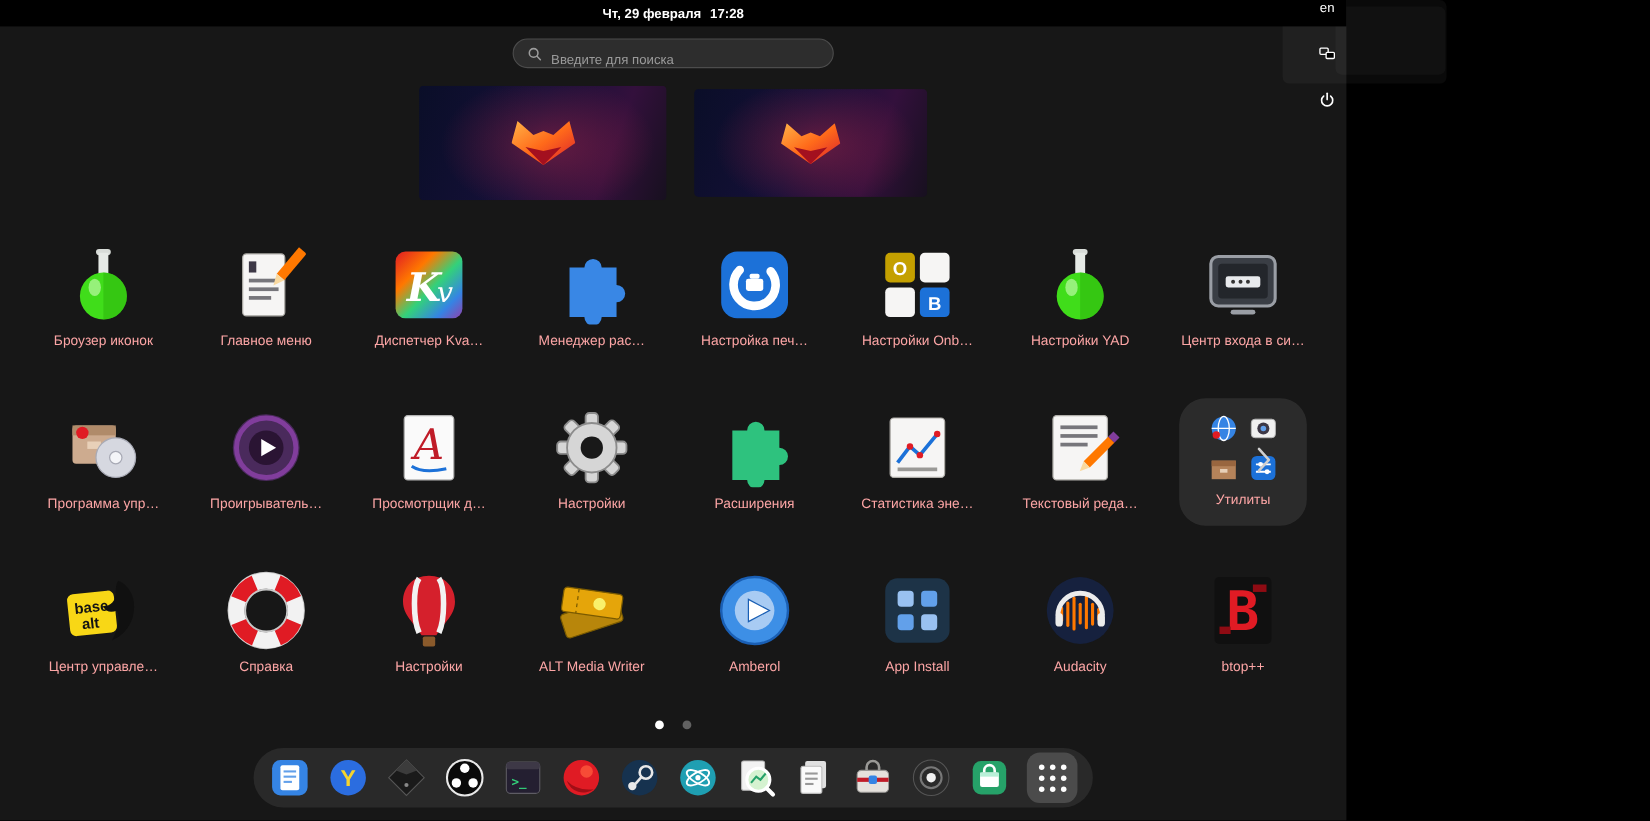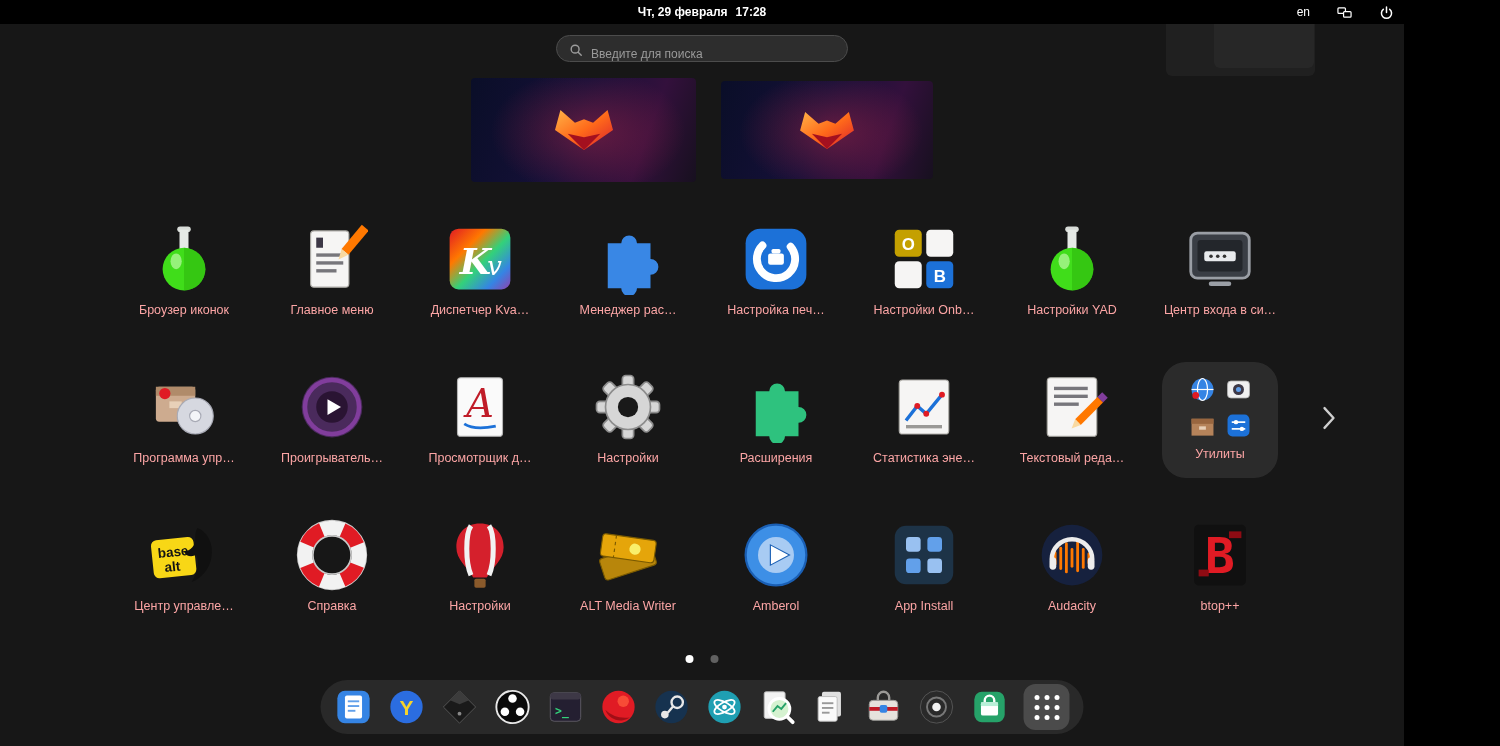--- a/index.html
+++ b/index.html
@@ -1,24 +1,24 @@
 <!DOCTYPE html>
 <html><head>
 <meta charset="utf-8">
 <style>
   *{margin:0;padding:0;box-sizing:border-box}
   html,body{width:1500px;height:746px;background:#000;overflow:hidden;
     font-family:"Liberation Sans","DejaVu Sans",sans-serif;}
-  .screen{position:relative;width:1404px;height:746px;background:#171717;cursor:default;}
+  .screen{position:relative;width:1224px;height:746px;background:#171717;cursor:default;}
 
   
   .topbar{position:absolute;top:0;left:0;right:0;height:24px;background:#000;color:#fff;z-index:20;}
   .clock{position:absolute;left:50%;transform:translateX(-50%);top:0;height:24px;
     display:flex;align-items:center;gap:8px;font-size:12px;font-weight:bold;}
-  .status{position:absolute;right:10px;top:0;height:24px;display:flex;align-items:center;gap:27px;font-size:12px;}
+  .status{position:absolute;right:10px;top:0;height:24px;display:flex;align-items:center;gap:27px;font-size:12px;flex-direction:column;}
   .status .kbd{font-weight:normal;color:#fff;cursor:pointer;}
   .status .sicon{display:flex;align-items:center;cursor:pointer;}
 
   
   .ghost{position:absolute;background:rgba(255,255,255,.04);border-radius:6px;z-index:1;}
   .ghost.g1{left:1166px;top:0;width:149px;height:76px;}
   .ghost.g2{left:1214px;top:6px;width:100px;height:62px;background:rgba(255,255,255,.03);}
 
   
   .searchbar{position:absolute;top:35px;left:50%;transform:translateX(-50%);width:292px;height:27px;

